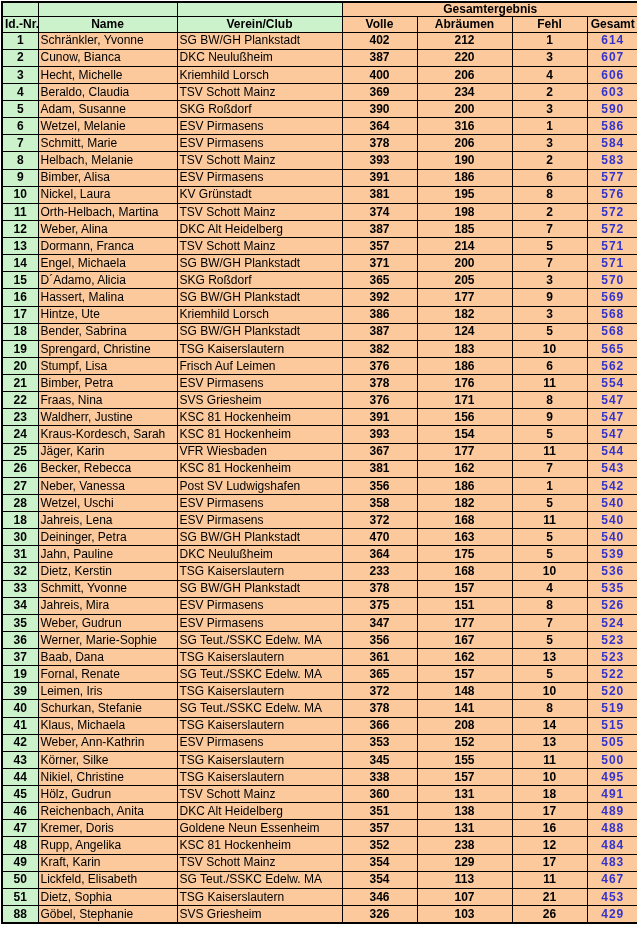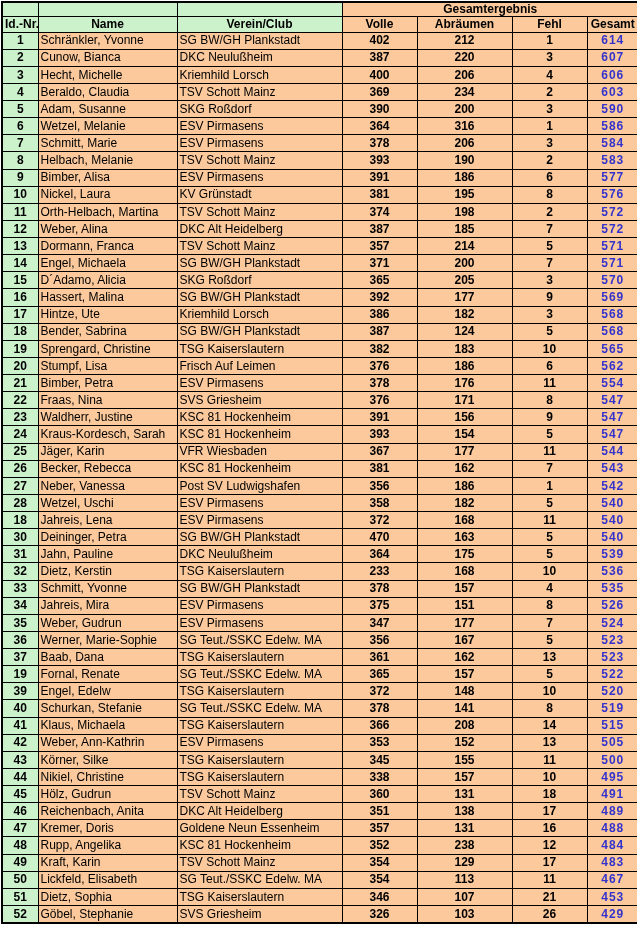--- a/index.html
+++ b/index.html
@@ -438,21 +438,21 @@
         <td class="c-id">19</td>
         <td class="c-name">Fornal, Renate</td>
         <td class="c-club">SG Teut./SSKC Edelw. MA</td>
         <td class="c-num">365</td>
         <td class="c-num">157</td>
         <td class="c-num">5</td>
         <td class="c-gesamt">522</td>
       </tr>
       <tr class="data-row">
         <td class="c-id">39</td>
-        <td class="c-name">Engel, Edelw</td>
+        <td class="c-name">Leimen, Iris</td>
         <td class="c-club">TSG Kaiserslautern</td>
         <td class="c-num">372</td>
         <td class="c-num">148</td>
         <td class="c-num">10</td>
         <td class="c-gesamt">520</td>
       </tr>
       <tr class="data-row">
         <td class="c-id">40</td>
         <td class="c-name">Schurkan, Stefanie</td>
         <td class="c-club">SG Teut./SSKC Edelw. MA</td>
@@ -554,21 +554,21 @@
       <tr class="data-row">
         <td class="c-id">51</td>
         <td class="c-name">Dietz, Sophia</td>
         <td class="c-club">TSG Kaiserslautern</td>
         <td class="c-num">346</td>
         <td class="c-num">107</td>
         <td class="c-num">21</td>
         <td class="c-gesamt">453</td>
       </tr>
       <tr class="data-row">
-        <td class="c-id">52</td>
+        <td class="c-id">88</td>
         <td class="c-name">Göbel, Stephanie</td>
         <td class="c-club">SVS Griesheim</td>
         <td class="c-num">326</td>
         <td class="c-num">103</td>
         <td class="c-num">26</td>
         <td class="c-gesamt">429</td>
       </tr>
     </tbody>
 </table>
 

